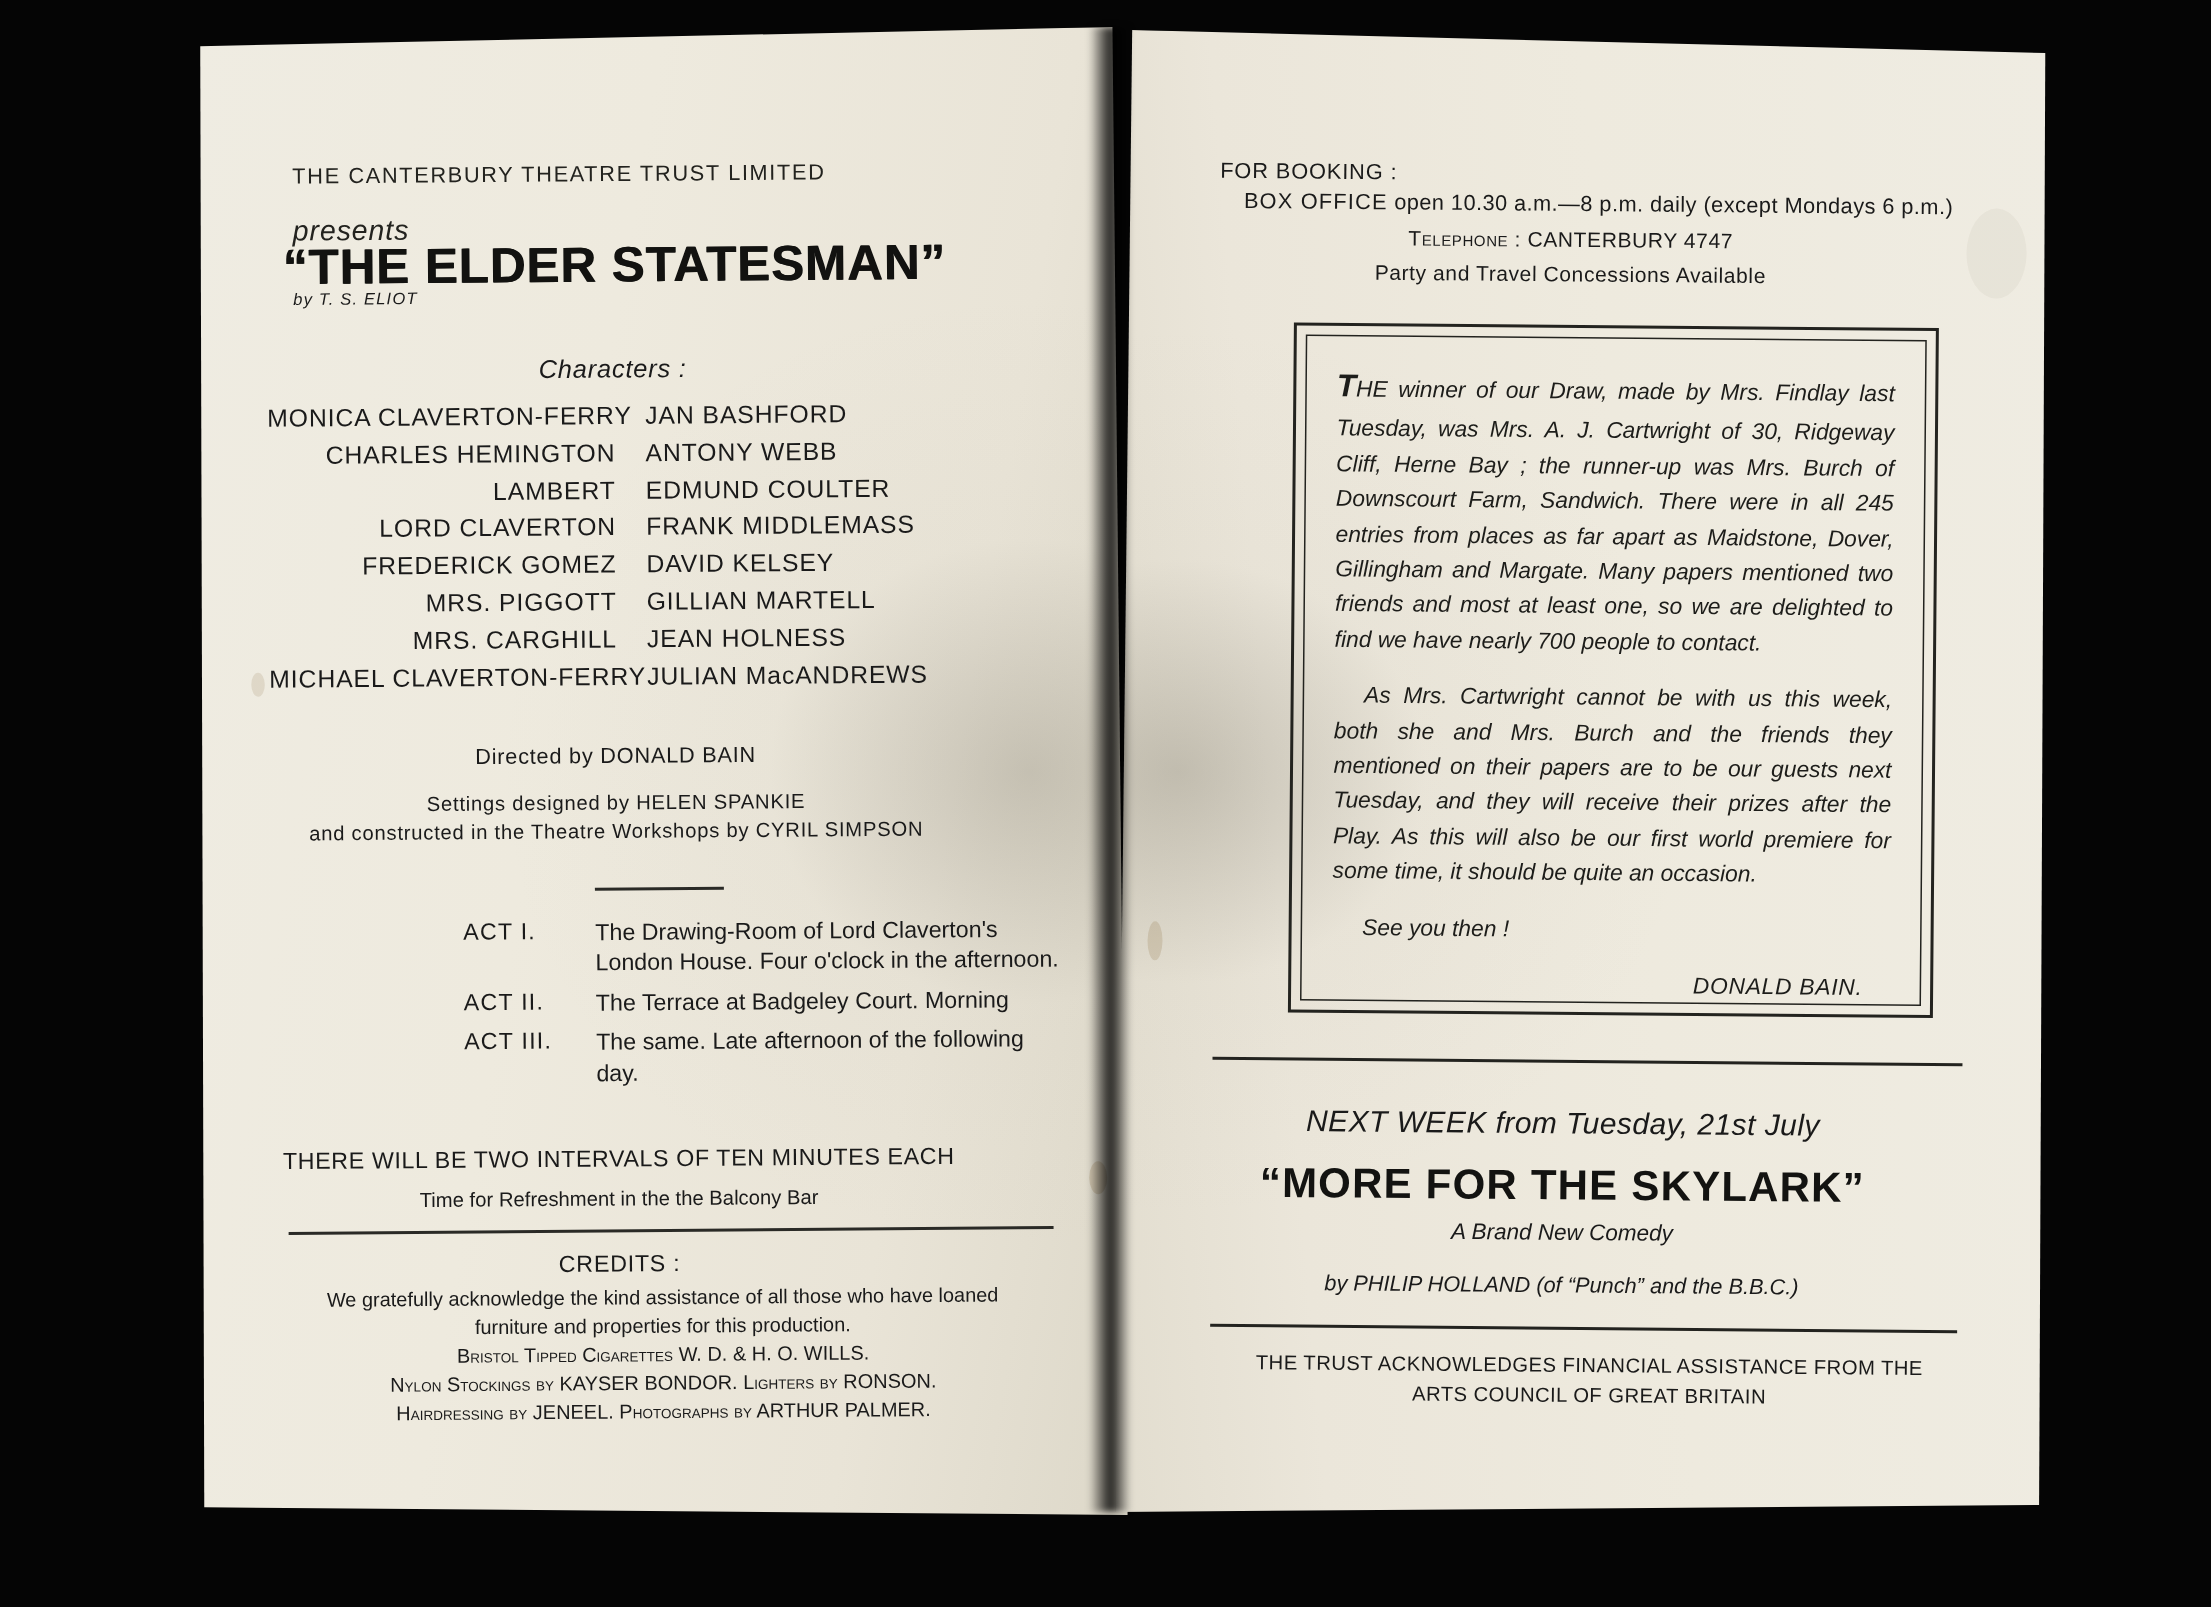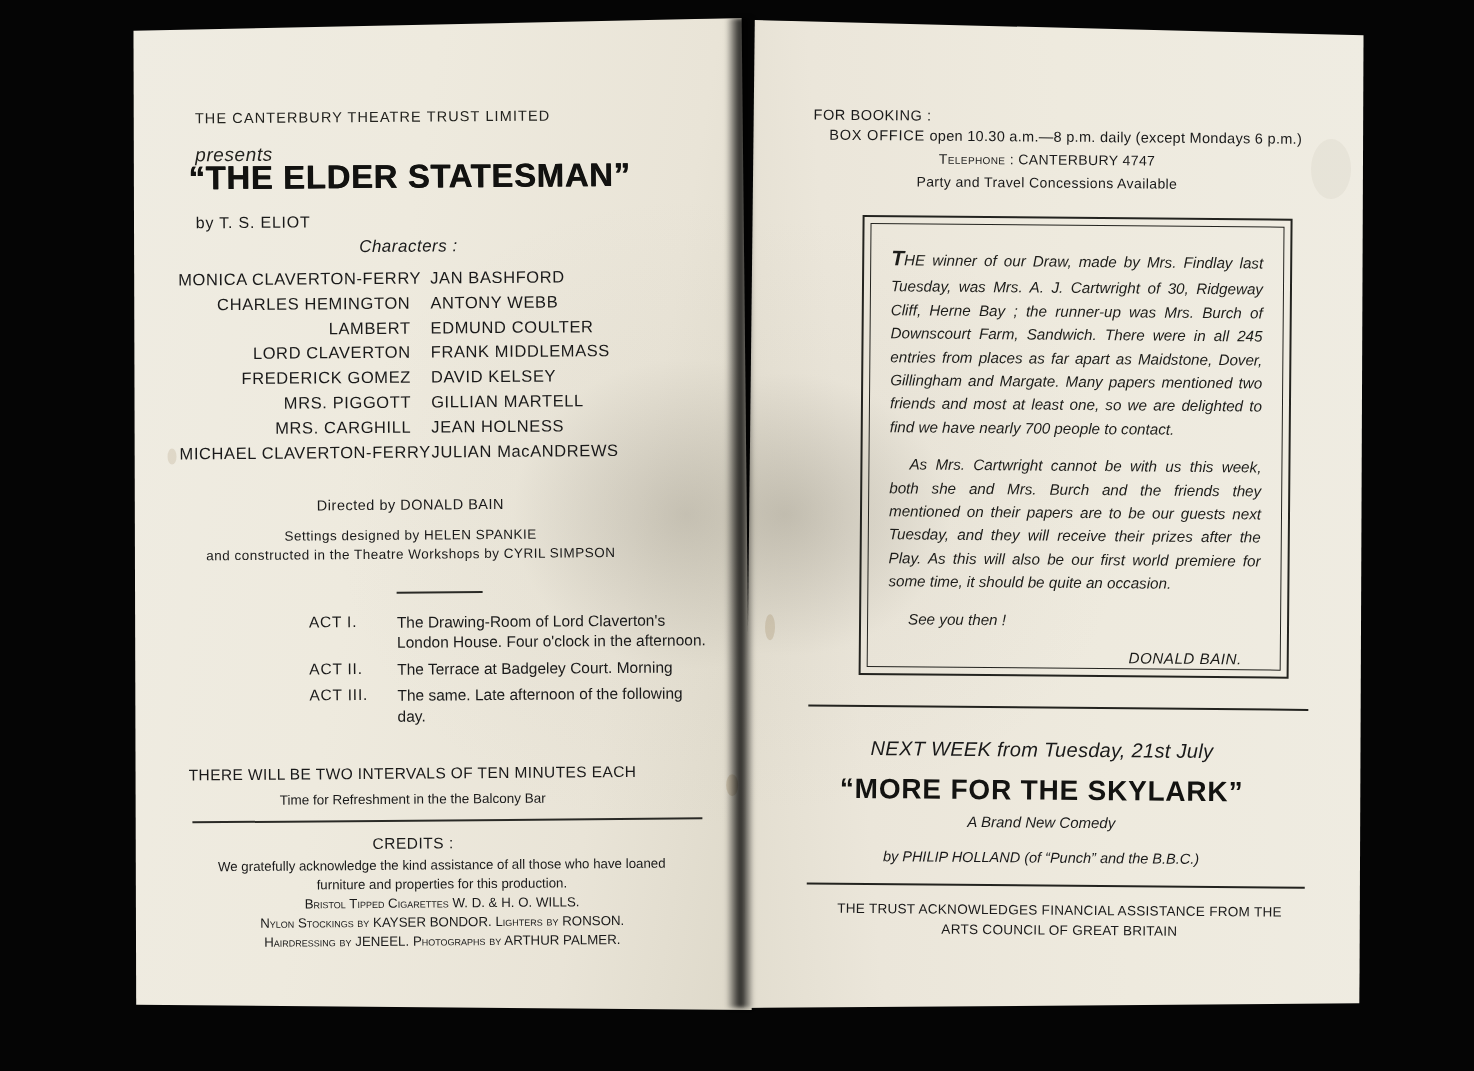--- a/index.html
+++ b/index.html
@@ -99,22 +99,23 @@
     left: 63px; top: 141px;
     font-size: 33px;
     font-weight: bold;
     letter-spacing: 0.6px;
     color: #121210;
     font-family: "Liberation Sans", sans-serif;
     text-shadow: 0.5px 0 0 #121210;
   }
   .l-author {
     position: absolute;
-    left: 70px; top: 196px;
-    font-size: 16px;
+    left: 70px; top: 176px;
+    font-size: 11px;
+    font-style: italic;
     letter-spacing: 0.8px;
   }
   .l-characters-head {
     position: absolute;
     left: 0; right: 0; top: 220px;
     text-align: center;
     font-size: 17px;
     font-style: italic;
     letter-spacing: 0.5px;
     padding-right: 55px;

